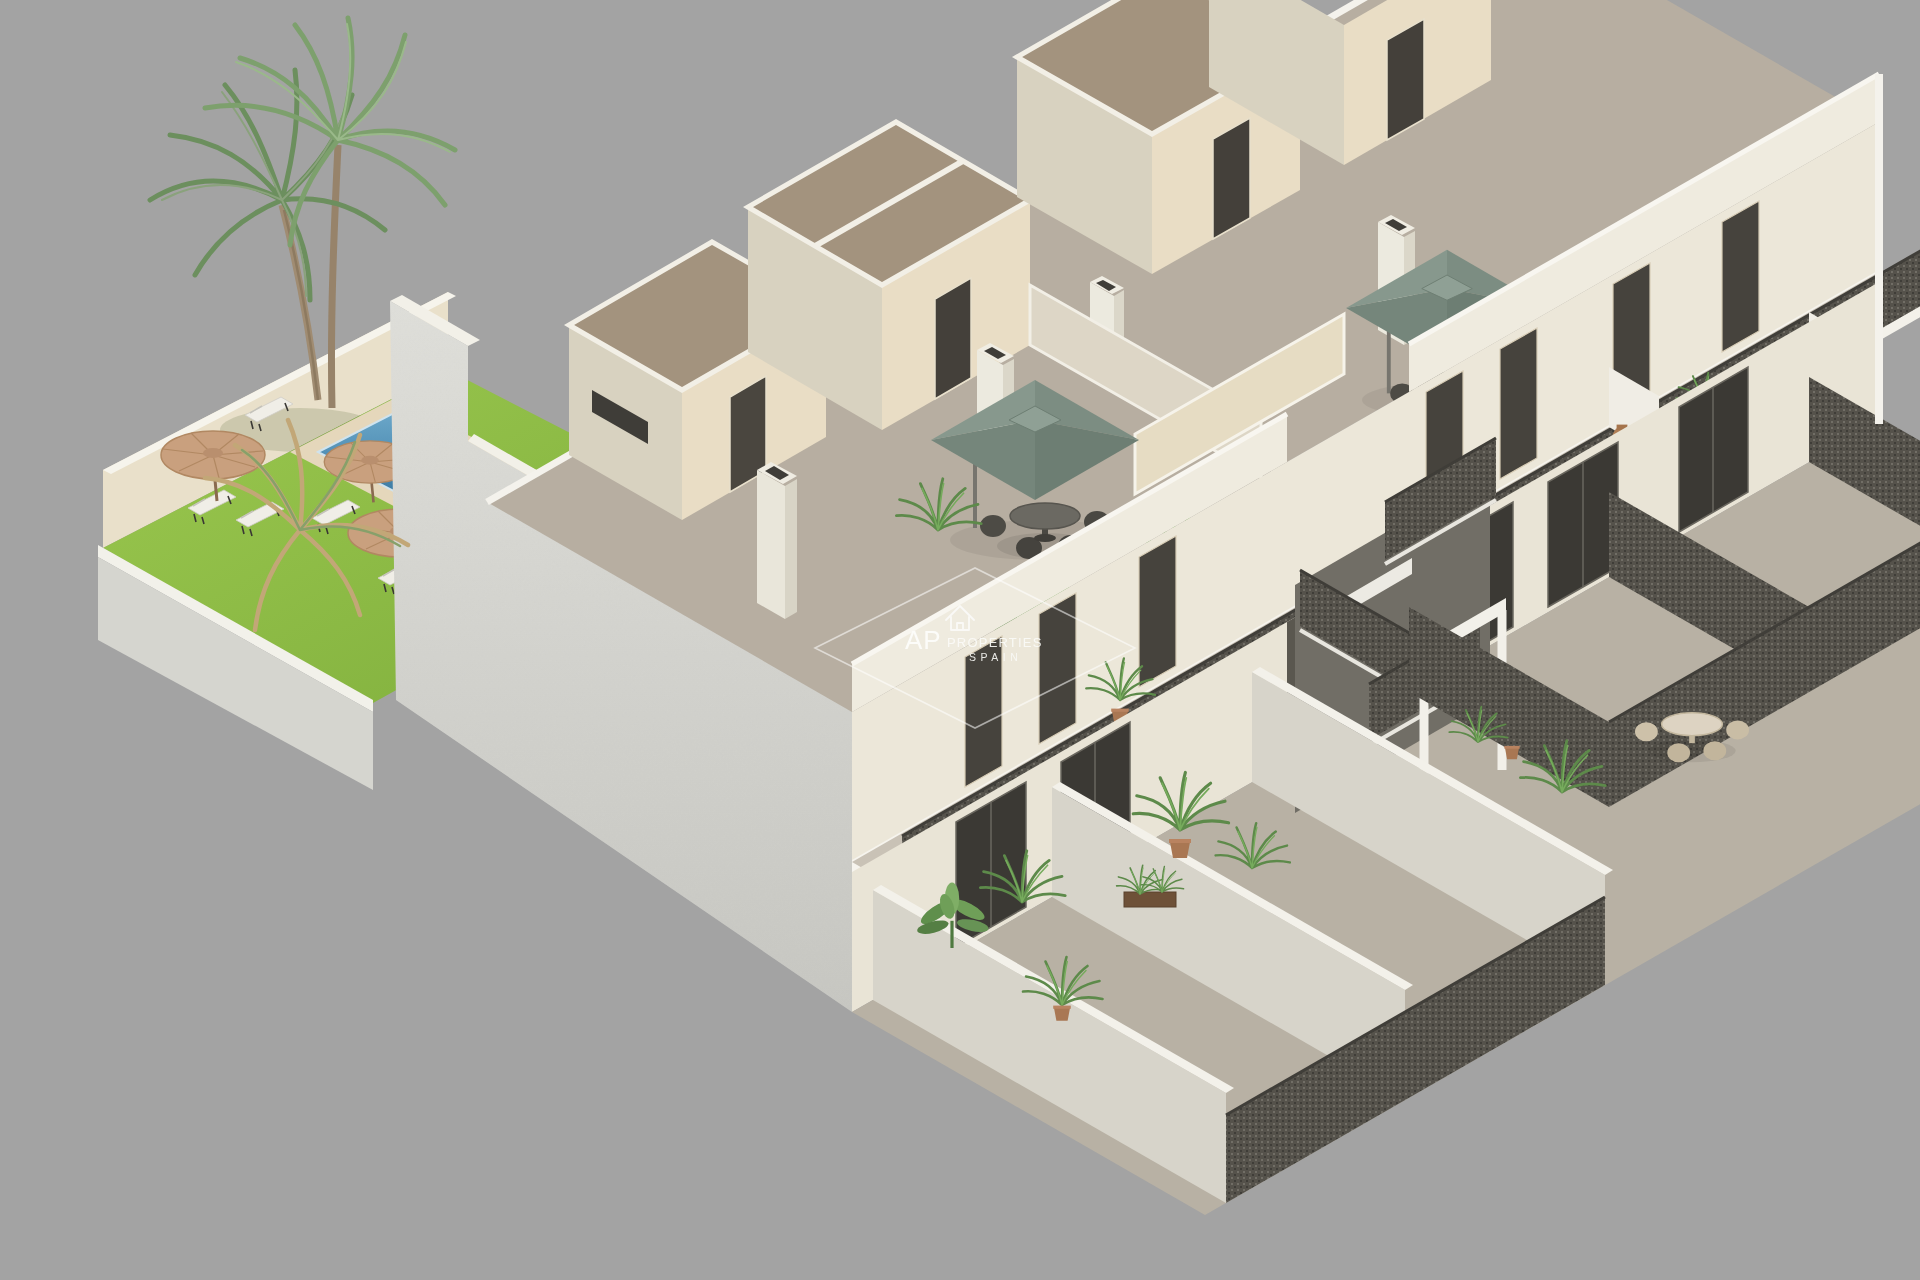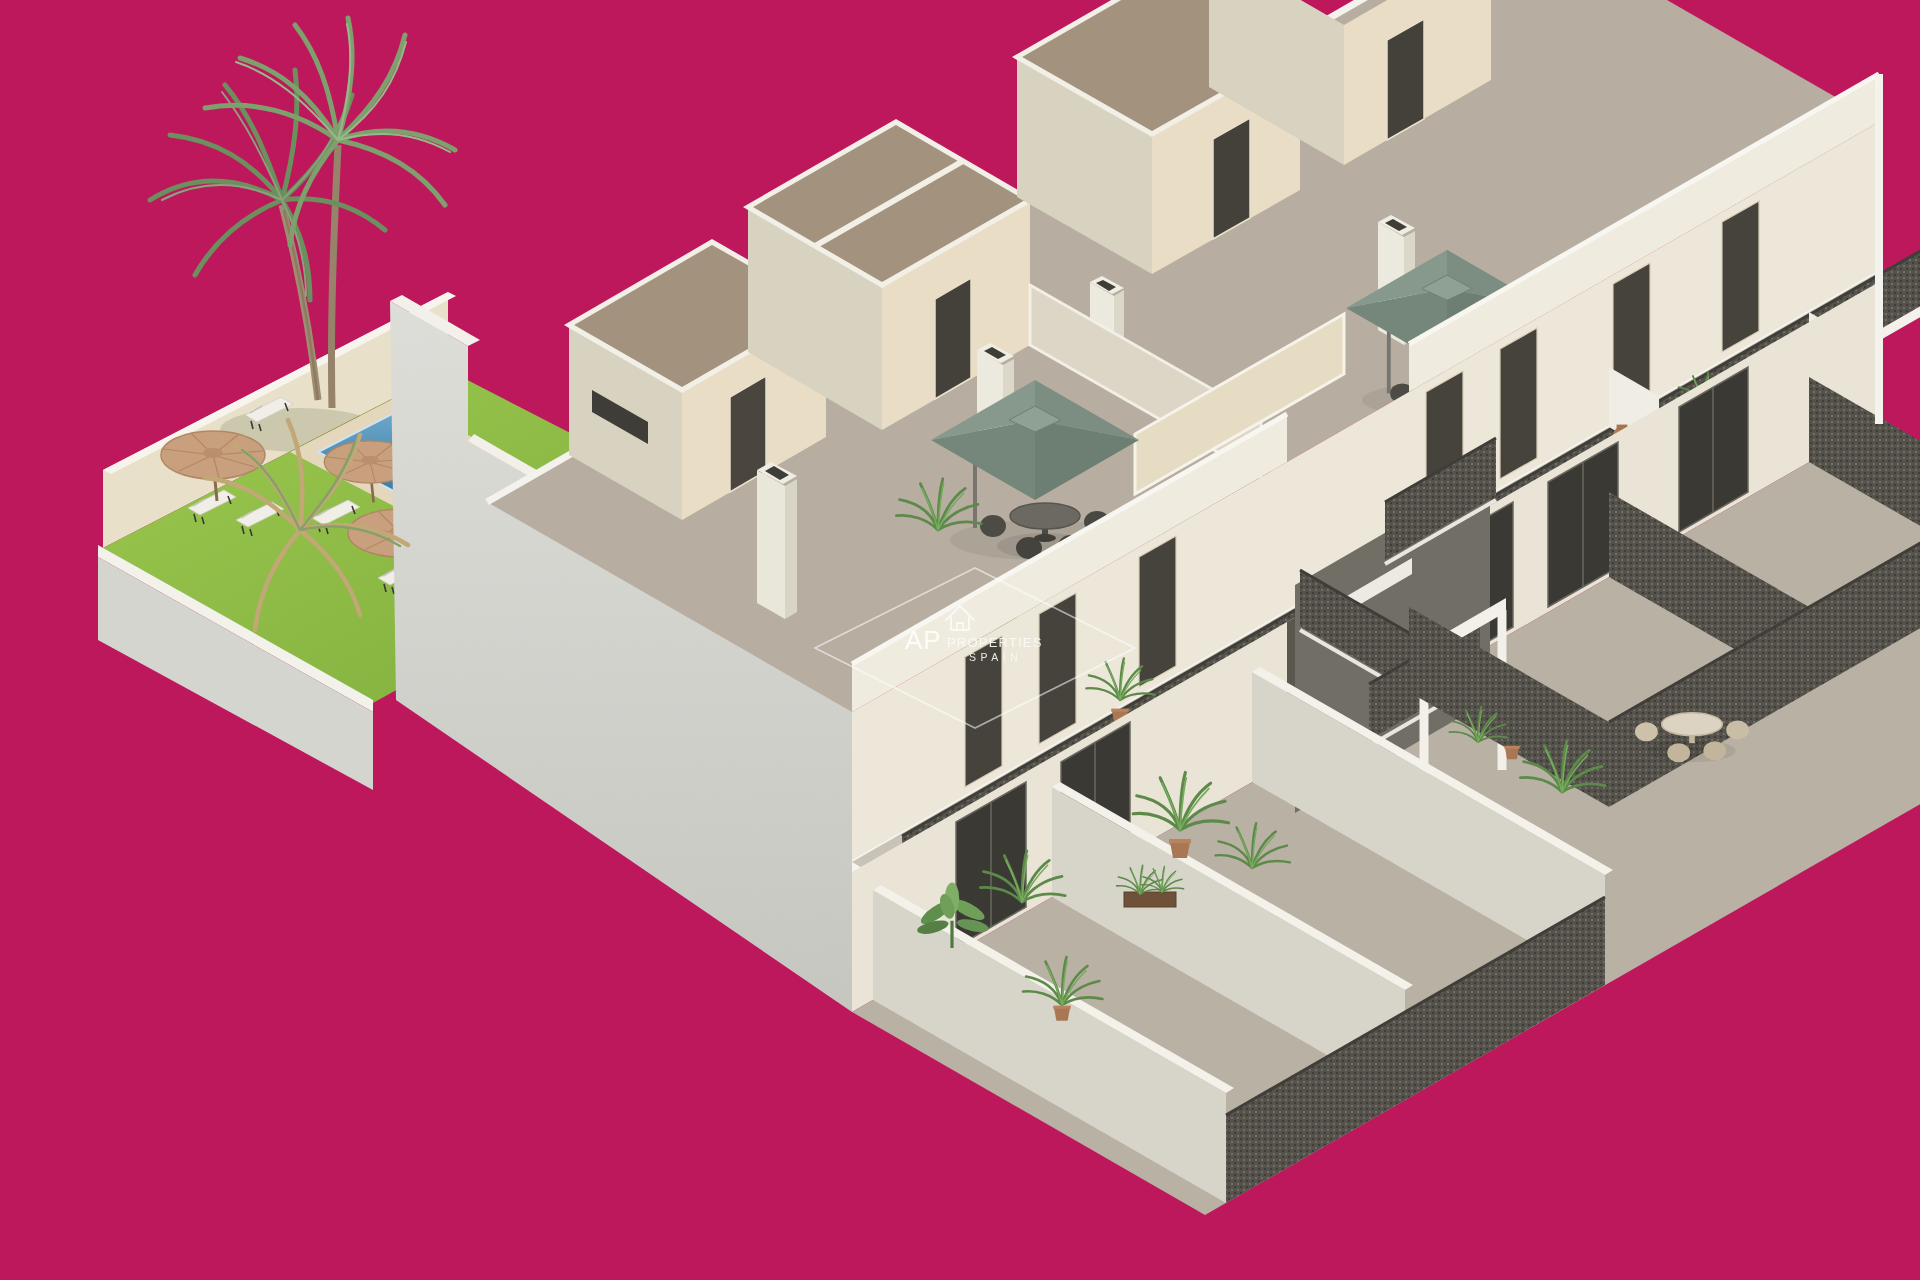--- a/index.html
+++ b/index.html
@@ -1,16 +1,16 @@
 <!DOCTYPE html>
 <html><head>
 <meta charset="utf-8">
 <style>
   html,body{margin:0;padding:0;background:#ffffff;}
-  .stage{position:relative;width:1920px;height:1280px;background:#be185d;overflow:hidden;
+  .stage{position:relative;width:1920px;height:1280px;background:#a3a3a3;overflow:hidden;
          font-family:"Liberation Sans",sans-serif;}
   .stage svg{position:absolute;left:0;top:0;}
   text{font-family:"Liberation Sans",sans-serif;}
   .wm-big{font-size:26px;font-weight:400;letter-spacing:1px;fill:#fdfdfb;opacity:.95;}
   .wm-mid{font-size:13px;font-weight:400;letter-spacing:1.2px;fill:#fbfbf8;opacity:.92;}
   .wm-sub{font-size:10.5px;font-weight:400;letter-spacing:4.5px;fill:#fafaf7;opacity:.9;}
 </style>
 </head>
 <body>
 

